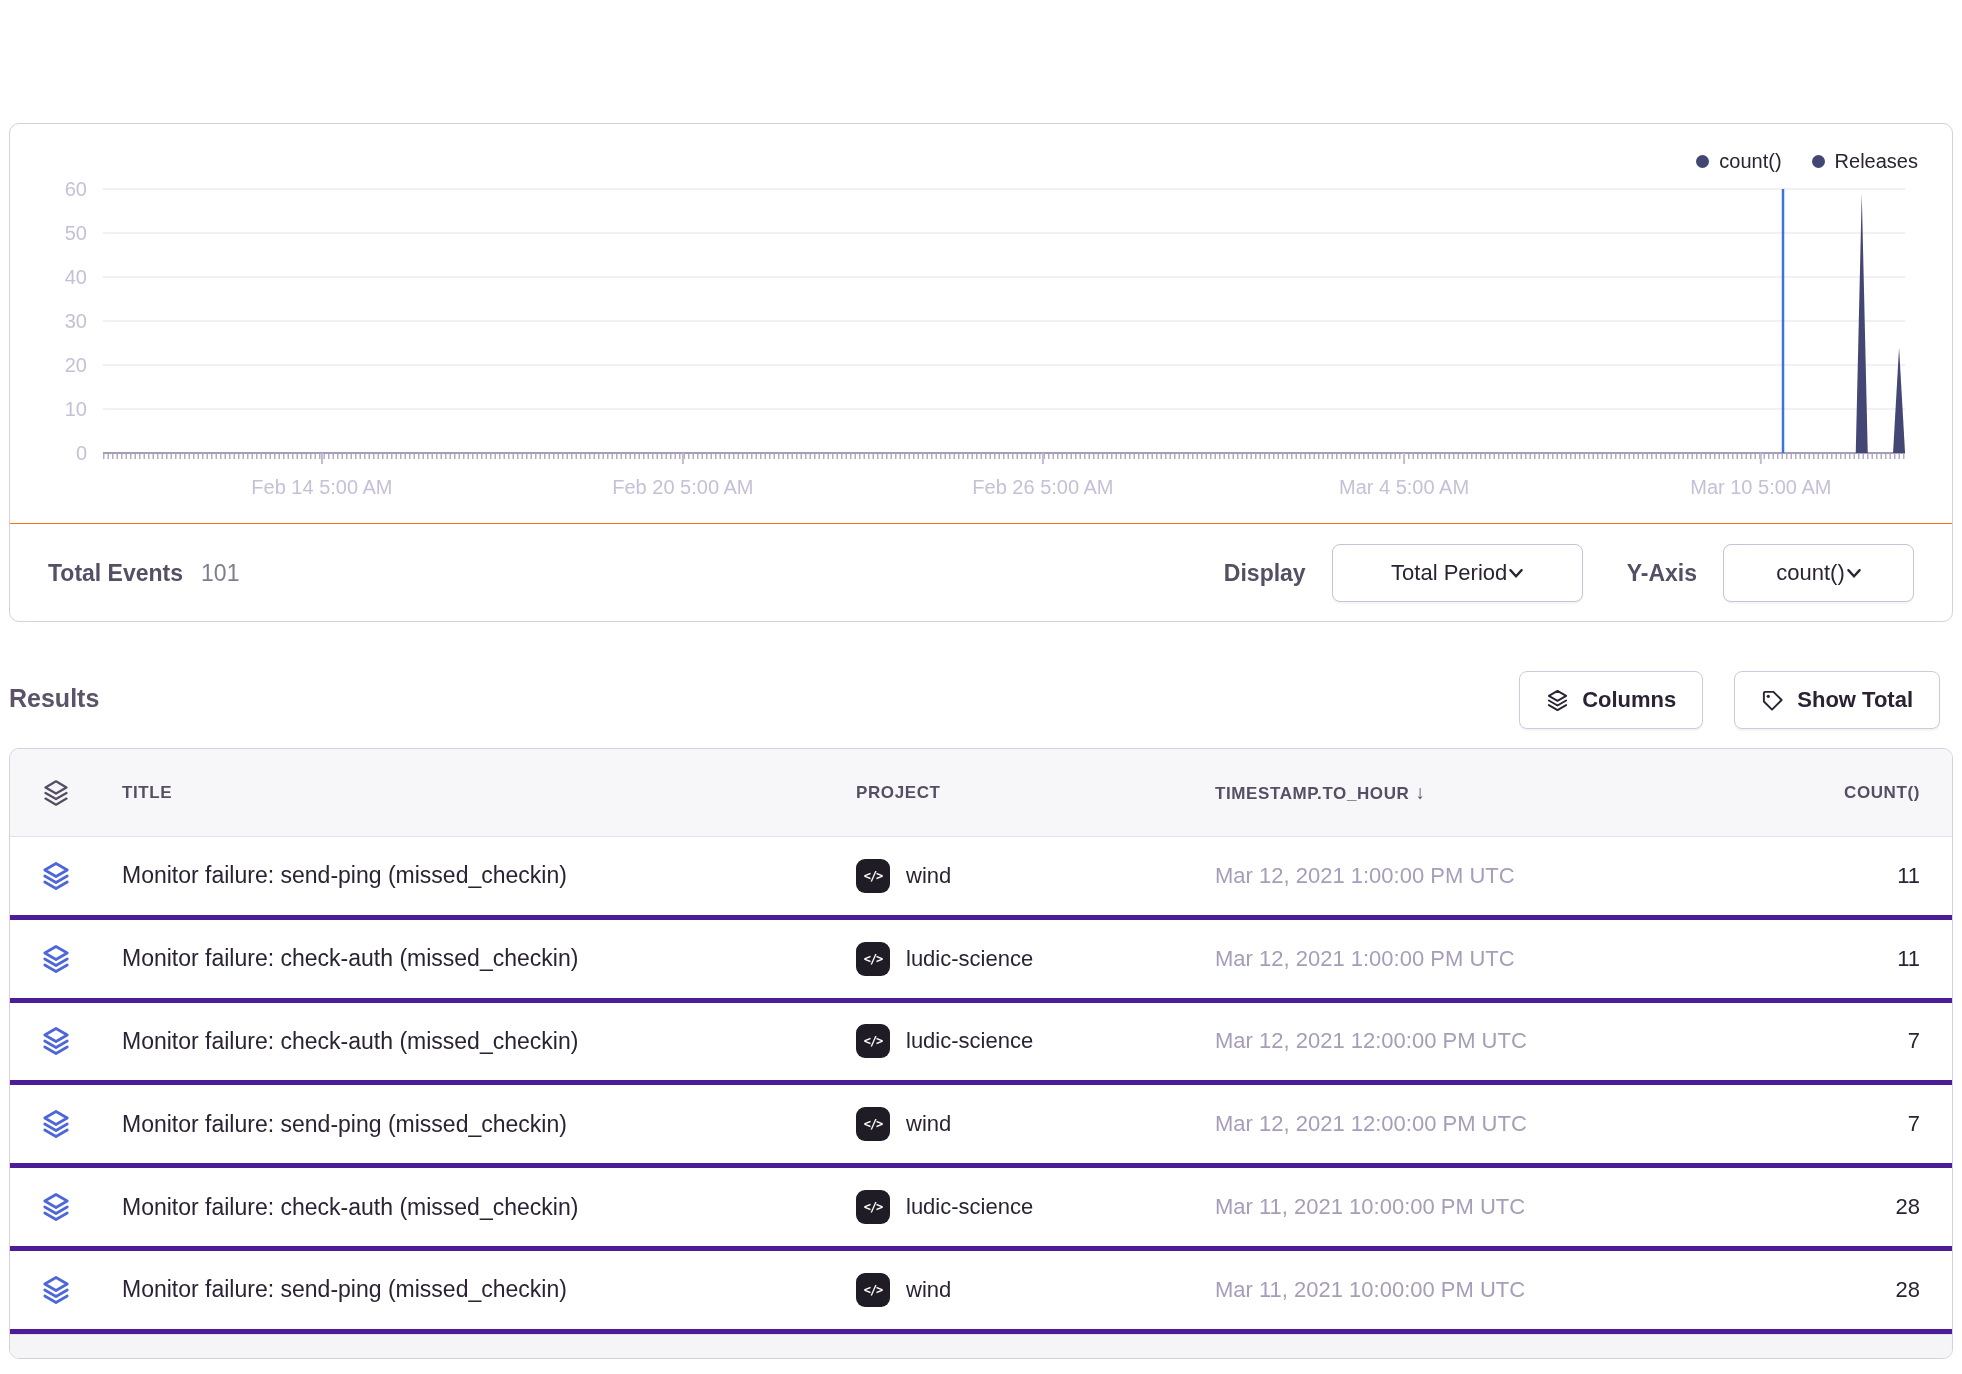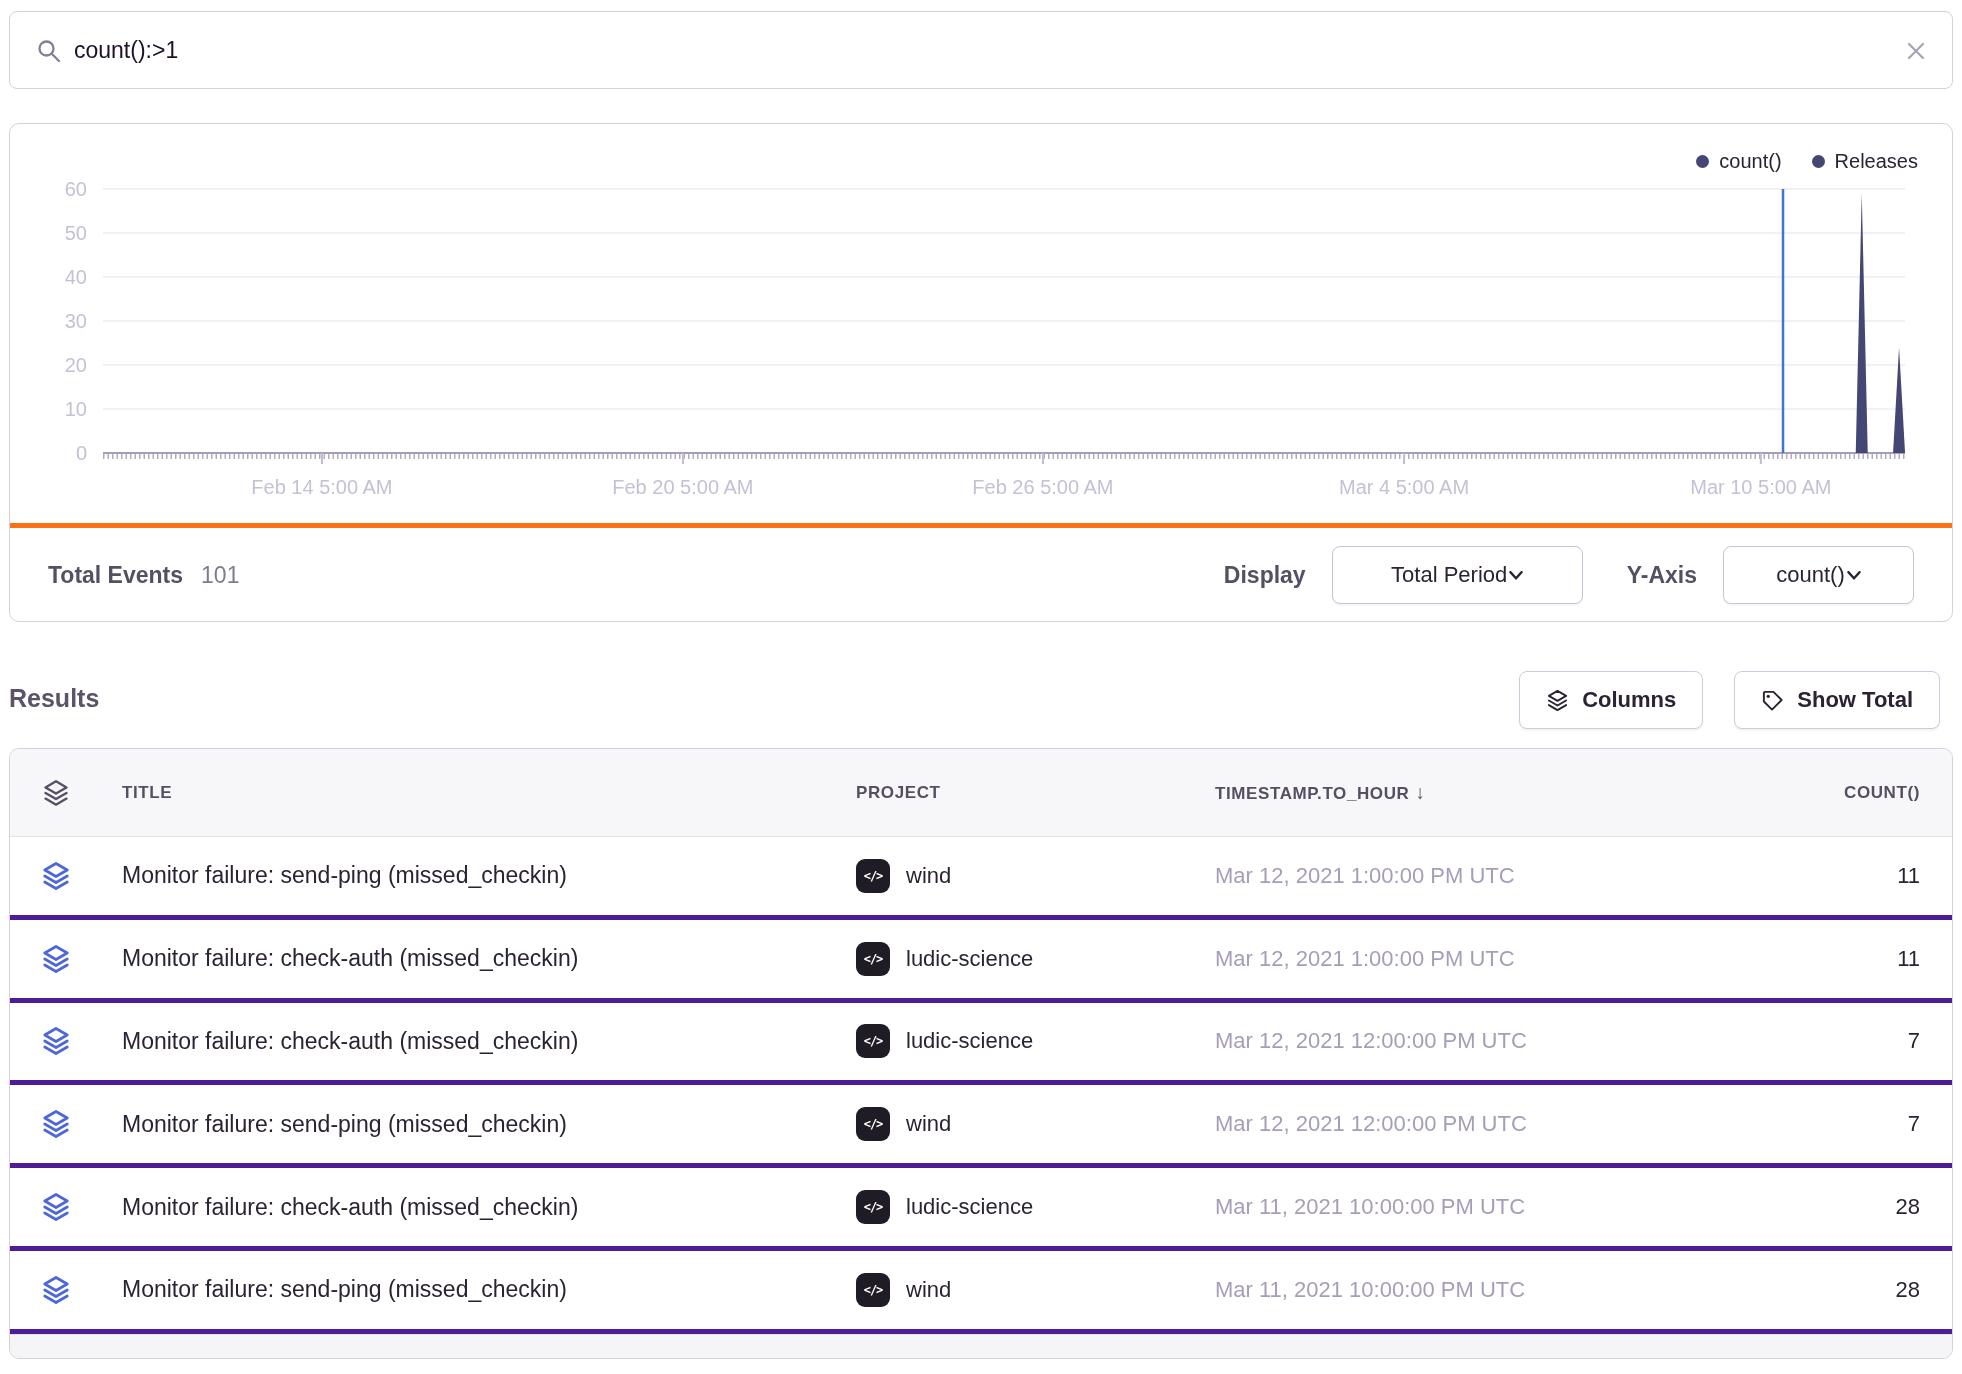--- a/index.html
+++ b/index.html
@@ -18,21 +18,21 @@
 
   
   .chart-panel { left:9px; top:123px; width:1944px; height:499px; }
   .legend { position:absolute; top:26px; right:34px; display:flex; gap:30px; align-items:center; }
   .legend-item { display:flex; align-items:center; gap:10px; cursor:pointer; }
   .legend-dot { width:13px; height:13px; border-radius:50%; background:#444674; }
   .legend-label { font-size:20px; color:#2b2233; }
   .chart-svg { position:absolute; left:0; top:0; width:1944px; height:395px; }
 
   .chart-footer { position:absolute; left:0; top:399px; width:1942px; height:99px;
-    border-top:5px solid #f97316; display:flex; align-items:center; padding:0 38px; }
+    border-top:1px solid #f97316; display:flex; align-items:center; padding:0 38px; }
   .total-events-label { font-size:23px; font-weight:bold; color:#564f64; }
   .total-events-value { font-size:23px; color:#827b90; margin-left:18px; }
   .footer-right { margin-left:auto; display:flex; align-items:center; }
   .dd-label { font-size:23px; font-weight:bold; color:#564f64; margin-right:26px; }
   .dropdown { height:58px; border:1px solid #c9c1d6; border-radius:8px; background:#fff;
     display:flex; align-items:center; justify-content:center; gap:2px; padding:0 21px;
     font-size:22px; color:#2b2233; cursor:pointer; box-shadow:0 2px 1px rgba(43,34,51,0.04); }
   .dropdown.dd1 { width:251px; margin-right:44px; }
   .dropdown.dd2 { width:191px; }
   .chev { width:14px; height:9px; }
@@ -68,31 +68,20 @@
   .proj-name { font-size:22px; color:#2b2233; }
   .row-ts { font-size:22px; color:#a79db8; }
   .row-count { font-size:22px; color:#2b2233; }
   .table-footer { height:26px; background:#f5f4f7; border-top:1px solid #e6e1ea; }
 </style>
 </head>
 <body>
 
 <div class="page">
 
-  <div class="panel search-panel">
-    <svg class="search-icon" viewBox="0 0 26 26">
-      <circle cx="10.5" cy="10.5" r="7" fill="none" stroke="#847e97" stroke-width="2.3"></circle>
-      <line x1="16" y1="16" x2="23" y2="23" stroke="#847e97" stroke-width="2.3" stroke-linecap="round"></line>
-    </svg>
-    <input class="search-input" spellcheck="false" value="count():&gt;1" style="">
-    <svg class="clear-icon" viewBox="0 0 20 20">
-      <line x1="3" y1="3" x2="17" y2="17" stroke="#a8a1b5" stroke-width="2.2" stroke-linecap="round"></line>
-      <line x1="17" y1="3" x2="3" y2="17" stroke="#a8a1b5" stroke-width="2.2" stroke-linecap="round"></line>
-    </svg>
-  </div>
 
   <div class="panel chart-panel">
     <svg id="chart-svg" class="chart-svg" viewBox="0 0 1944 395">
         <text x="77" y="336" text-anchor="end" fill="#c6c0d6" font-size="20" font-family="Liberation Sans, sans-serif">0</text>
         <line x1="93" y1="285" x2="1895" y2="285" stroke="#f2f0f5" stroke-width="2"></line>
         <text x="77" y="292" text-anchor="end" fill="#c6c0d6" font-size="20" font-family="Liberation Sans, sans-serif">10</text>
         <line x1="93" y1="241" x2="1895" y2="241" stroke="#f2f0f5" stroke-width="2"></line>
         <text x="77" y="248" text-anchor="end" fill="#c6c0d6" font-size="20" font-family="Liberation Sans, sans-serif">20</text>
         <line x1="93" y1="197" x2="1895" y2="197" stroke="#f2f0f5" stroke-width="2"></line>
         <text x="77" y="204" text-anchor="end" fill="#c6c0d6" font-size="20" font-family="Liberation Sans, sans-serif">30</text>

